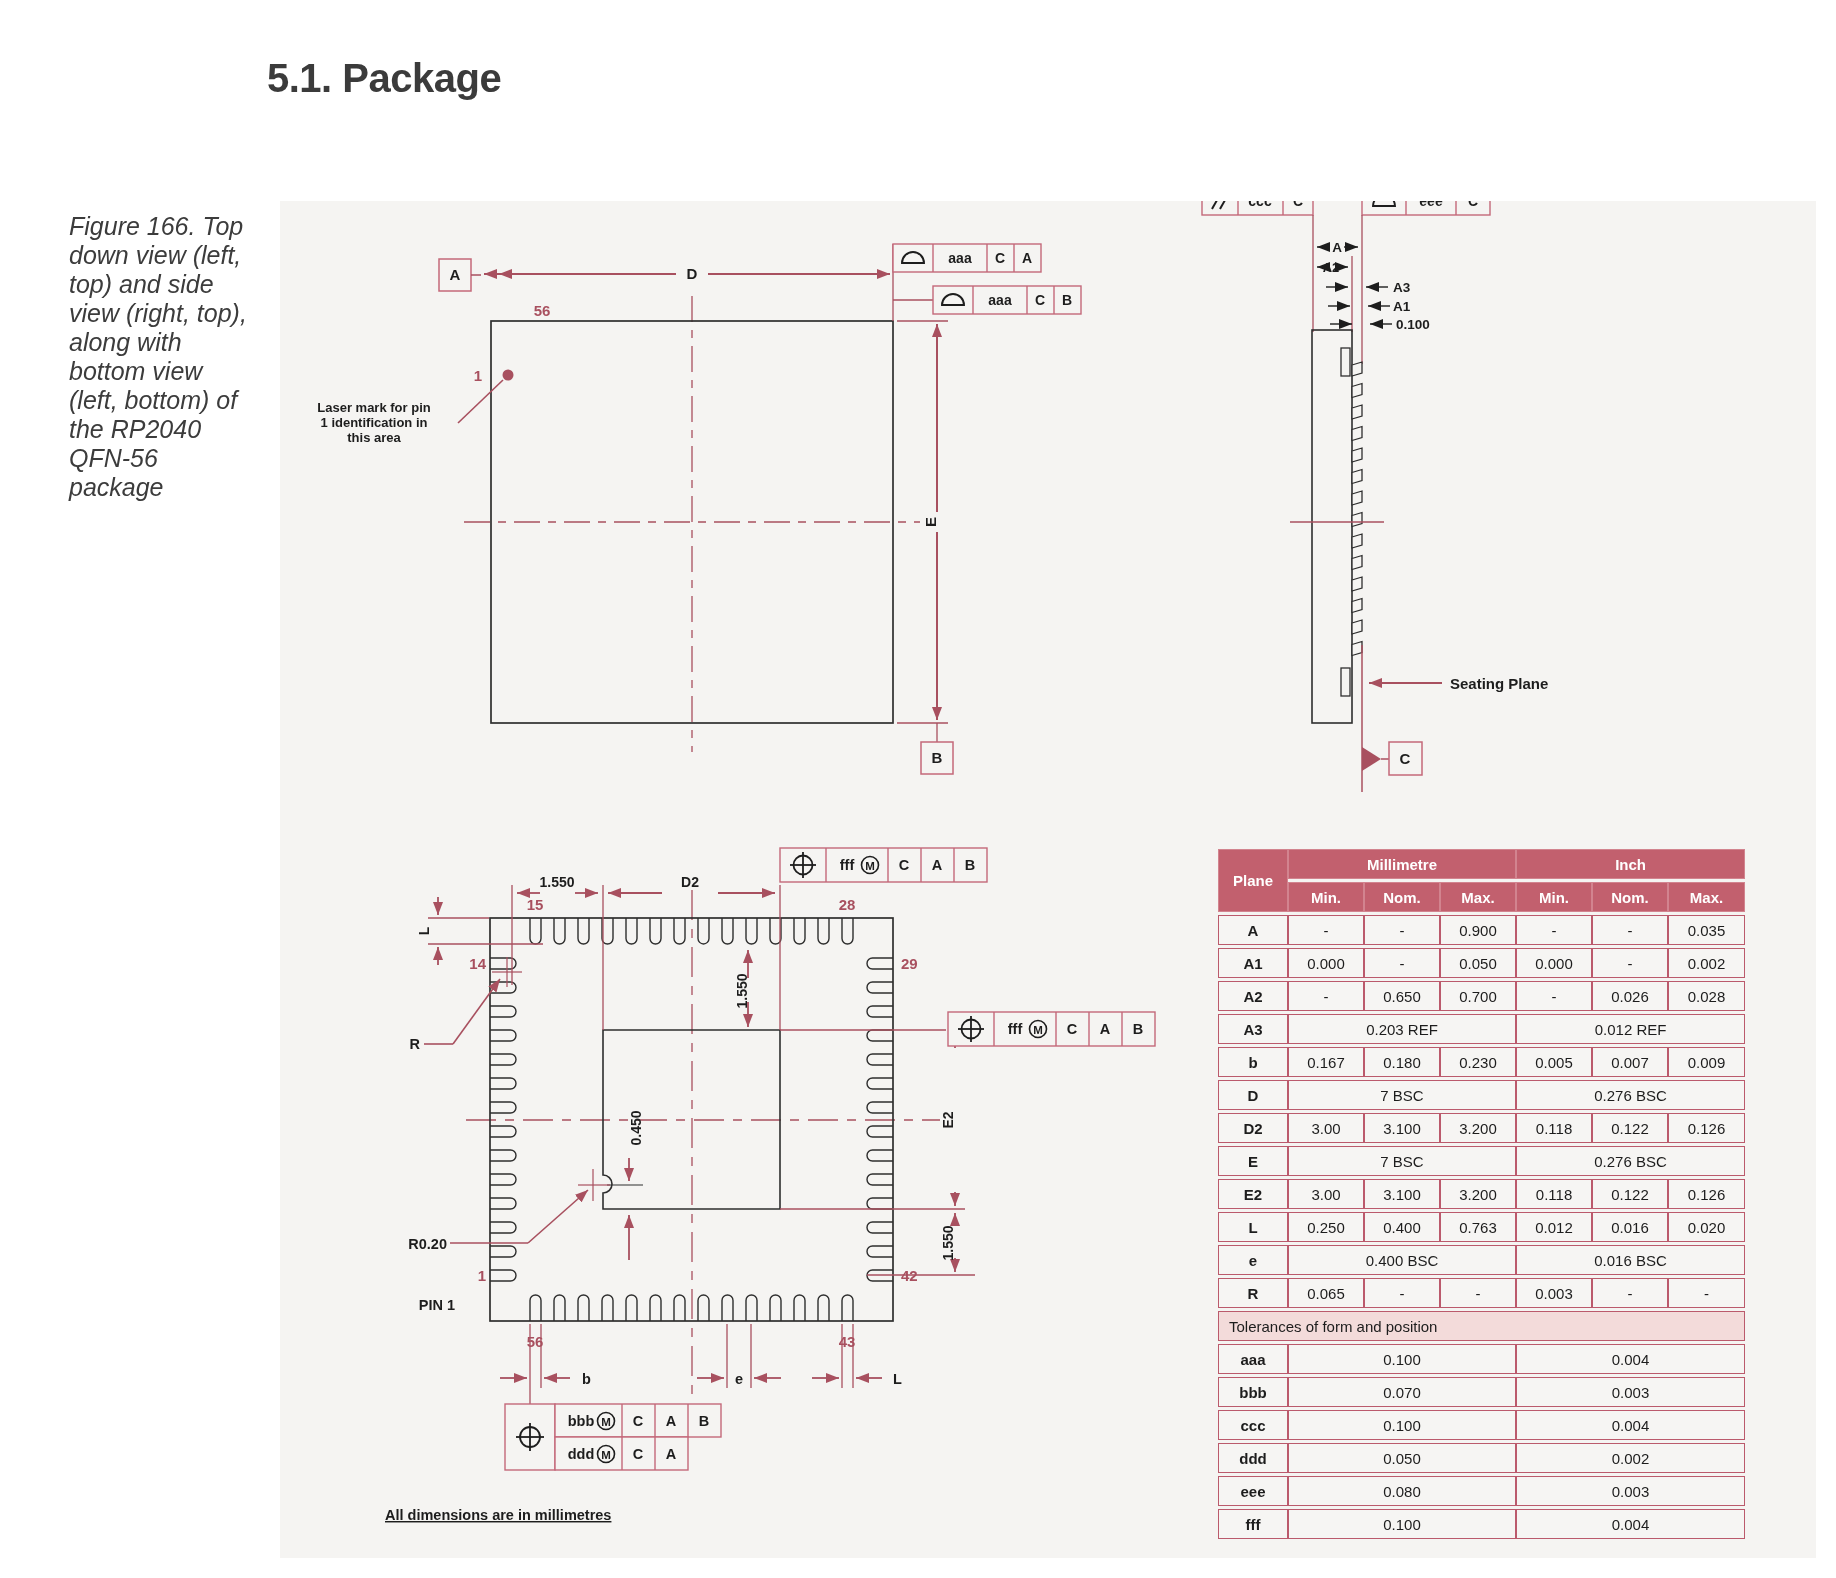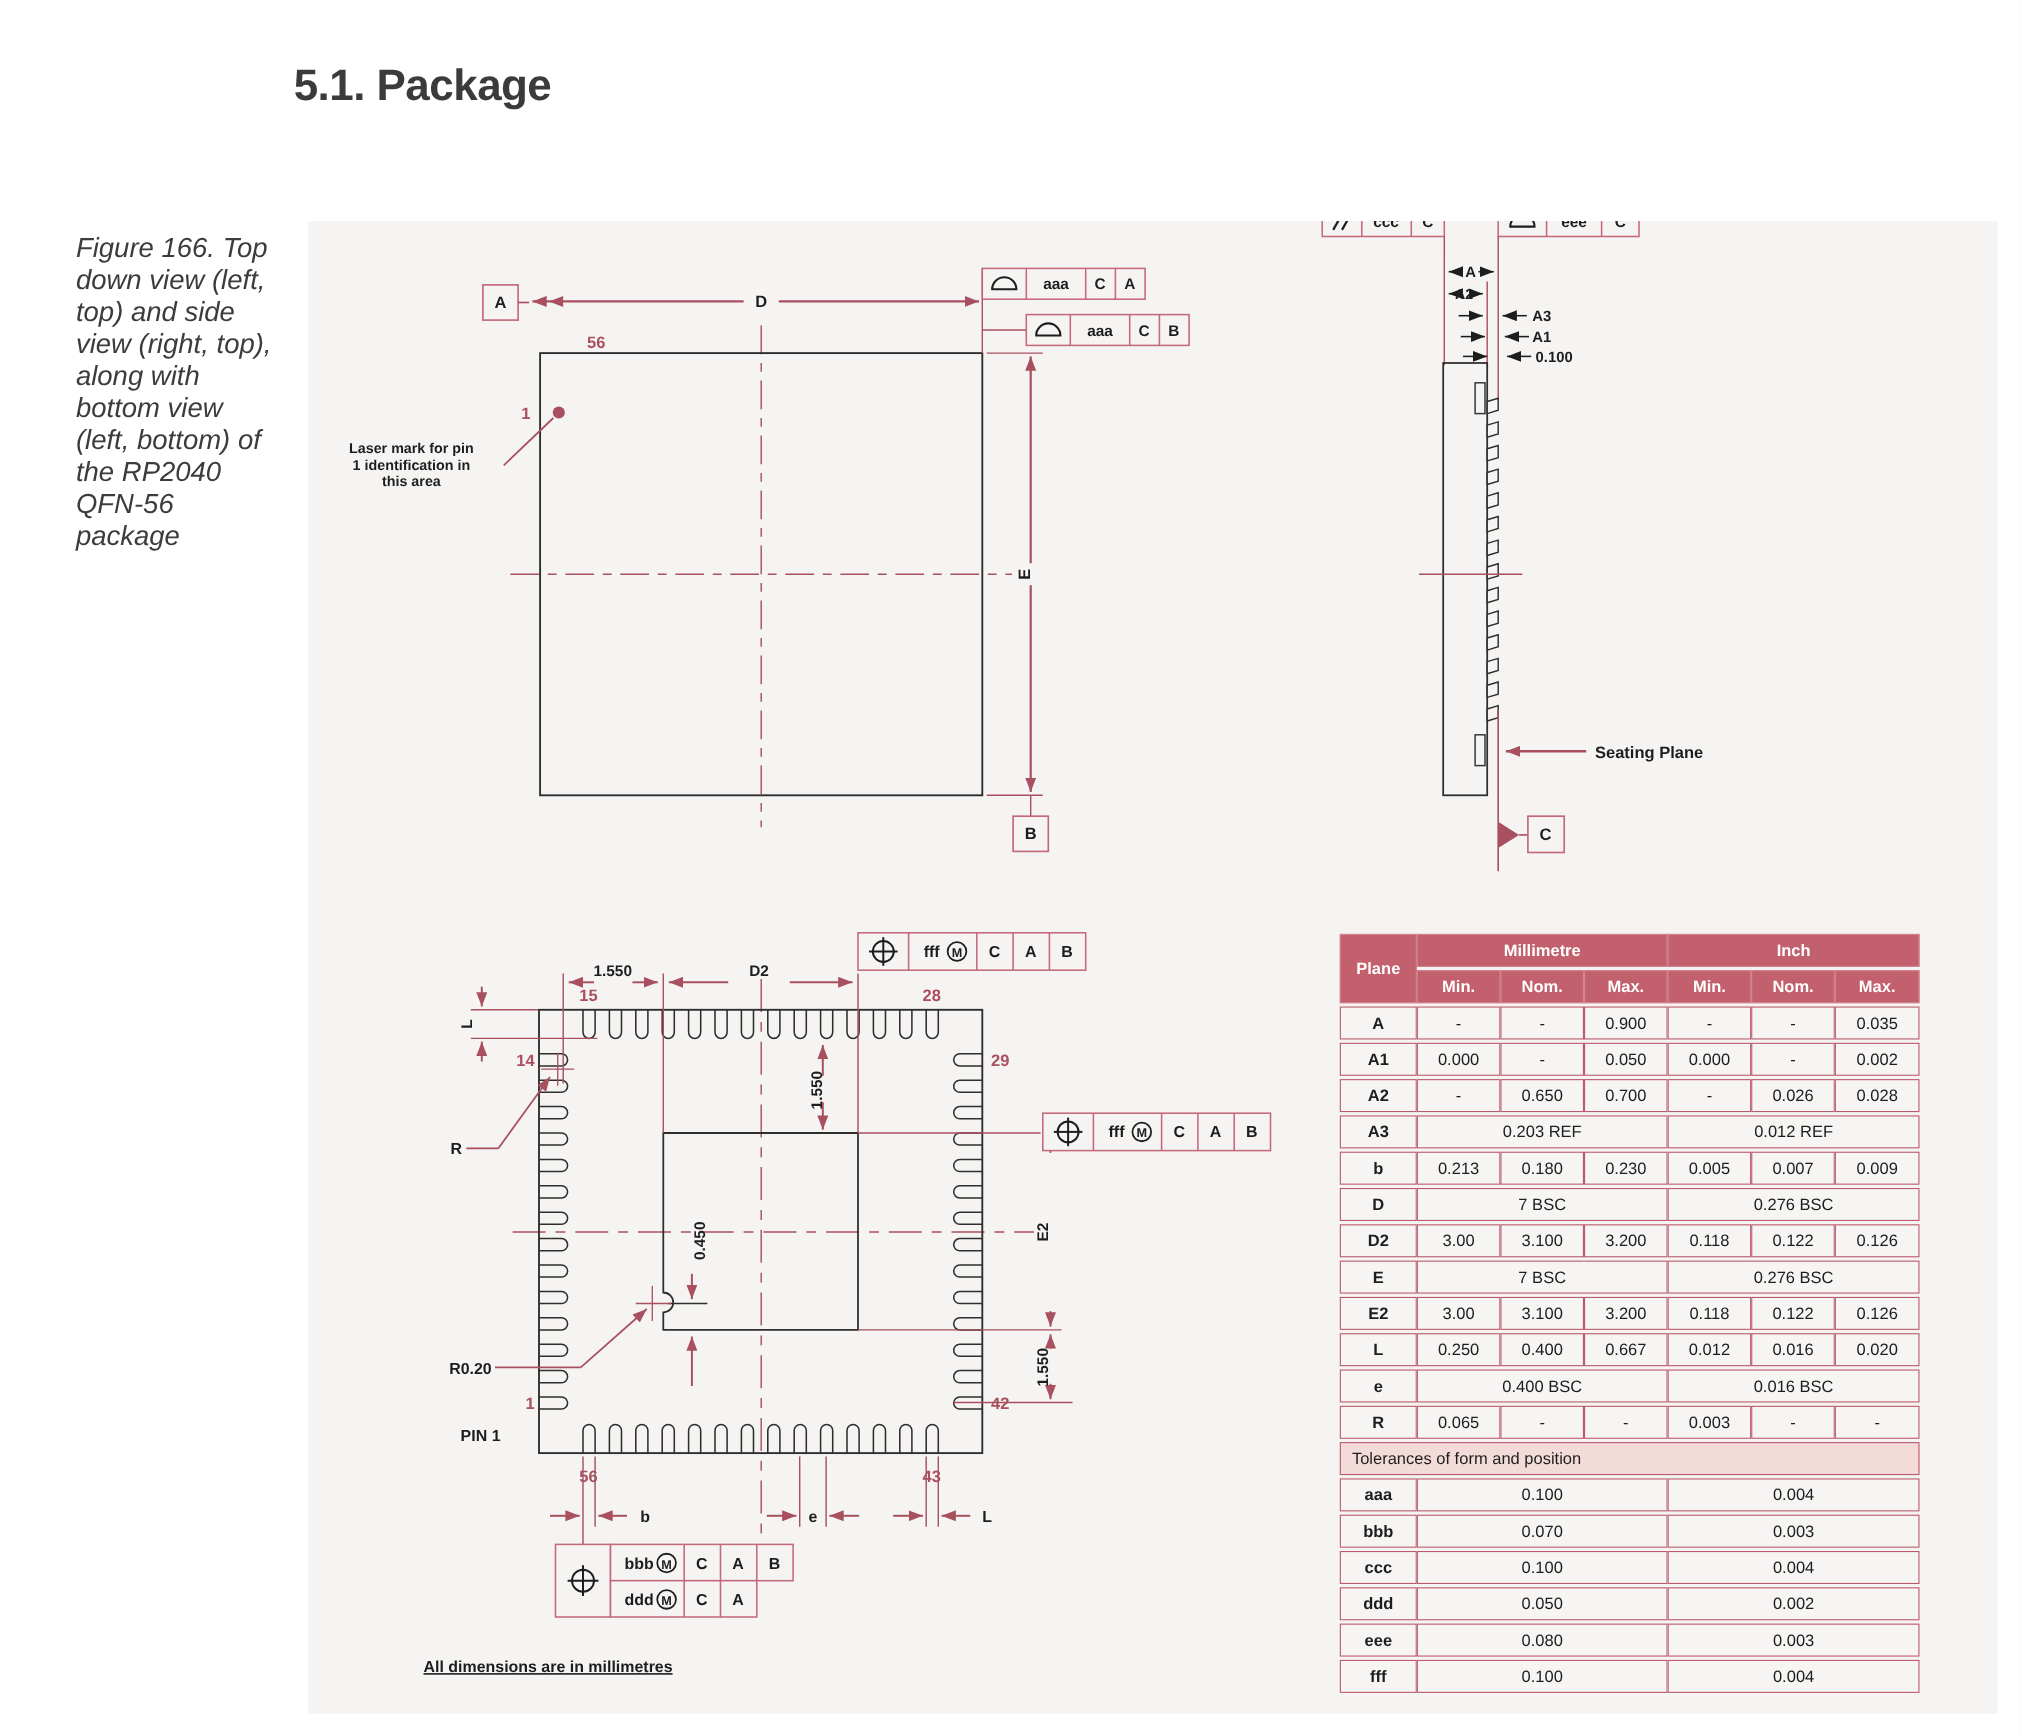--- a/index.html
+++ b/index.html
@@ -421,21 +421,21 @@
             <td>0.026</td>
             <td>0.028</td>
           </tr>
           <tr>
             <td class="sym">A3</td>
             <td colspan="3">0.203 REF</td>
             <td colspan="3">0.012 REF</td>
           </tr>
           <tr>
             <td class="sym">b</td>
-            <td>0.213</td>
+            <td>0.167</td>
             <td>0.180</td>
             <td>0.230</td>
             <td>0.005</td>
             <td>0.007</td>
             <td>0.009</td>
           </tr>
           <tr>
             <td class="sym">D</td>
             <td colspan="3">7 BSC</td>
             <td colspan="3">0.276 BSC</td>
@@ -460,21 +460,21 @@
             <td>3.100</td>
             <td>3.200</td>
             <td>0.118</td>
             <td>0.122</td>
             <td>0.126</td>
           </tr>
           <tr>
             <td class="sym">L</td>
             <td>0.250</td>
             <td>0.400</td>
-            <td>0.667</td>
+            <td>0.763</td>
             <td>0.012</td>
             <td>0.016</td>
             <td>0.020</td>
           </tr>
           <tr>
             <td class="sym">e</td>
             <td colspan="3">0.400 BSC</td>
             <td colspan="3">0.016 BSC</td>
           </tr>
           <tr>

